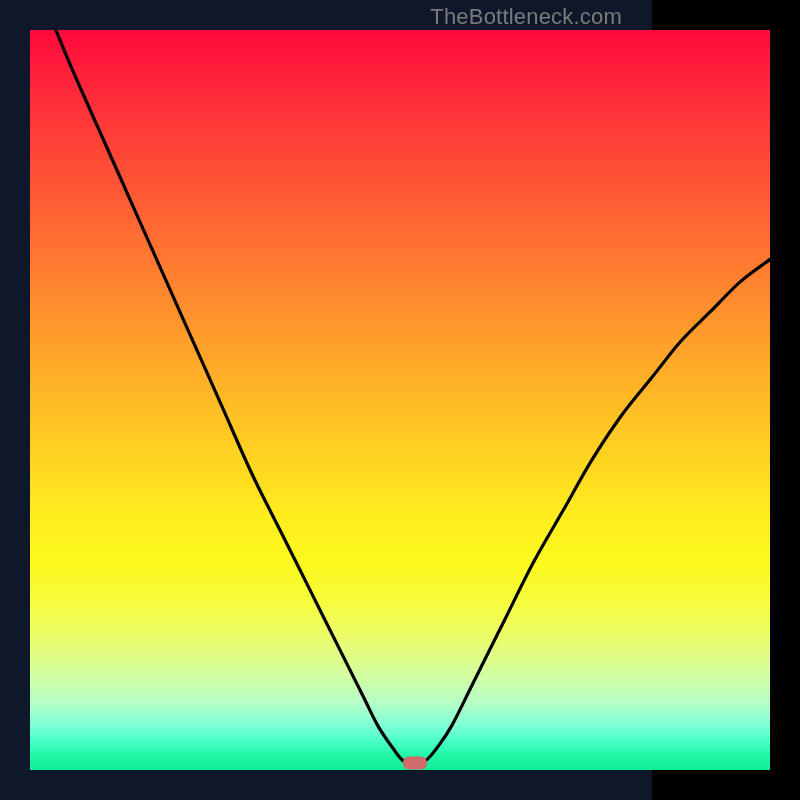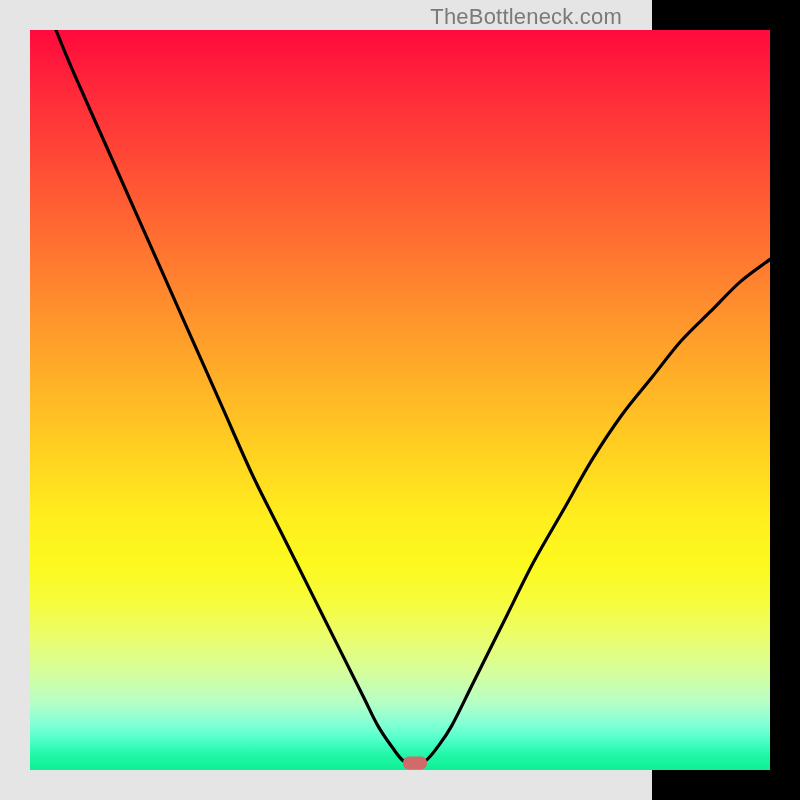--- a/index.html
+++ b/index.html
@@ -8,21 +8,21 @@
     width: 800px;
     height: 800px;
     background: #000;
     overflow: hidden;
     font-family: Arial, Helvetica, sans-serif;
   }
   .frame {
     position: relative;
     width: 652px;
     height: 800px;
-    background: #e5e5e5;
+    background: #0f172a;
   }
   .plot-area {
     position: absolute;
     left: 30px;
     top: 30px;
     width: 740px;
     height: 740px;
     background: linear-gradient(
       to bottom,
       #ff0a3c 0%,

